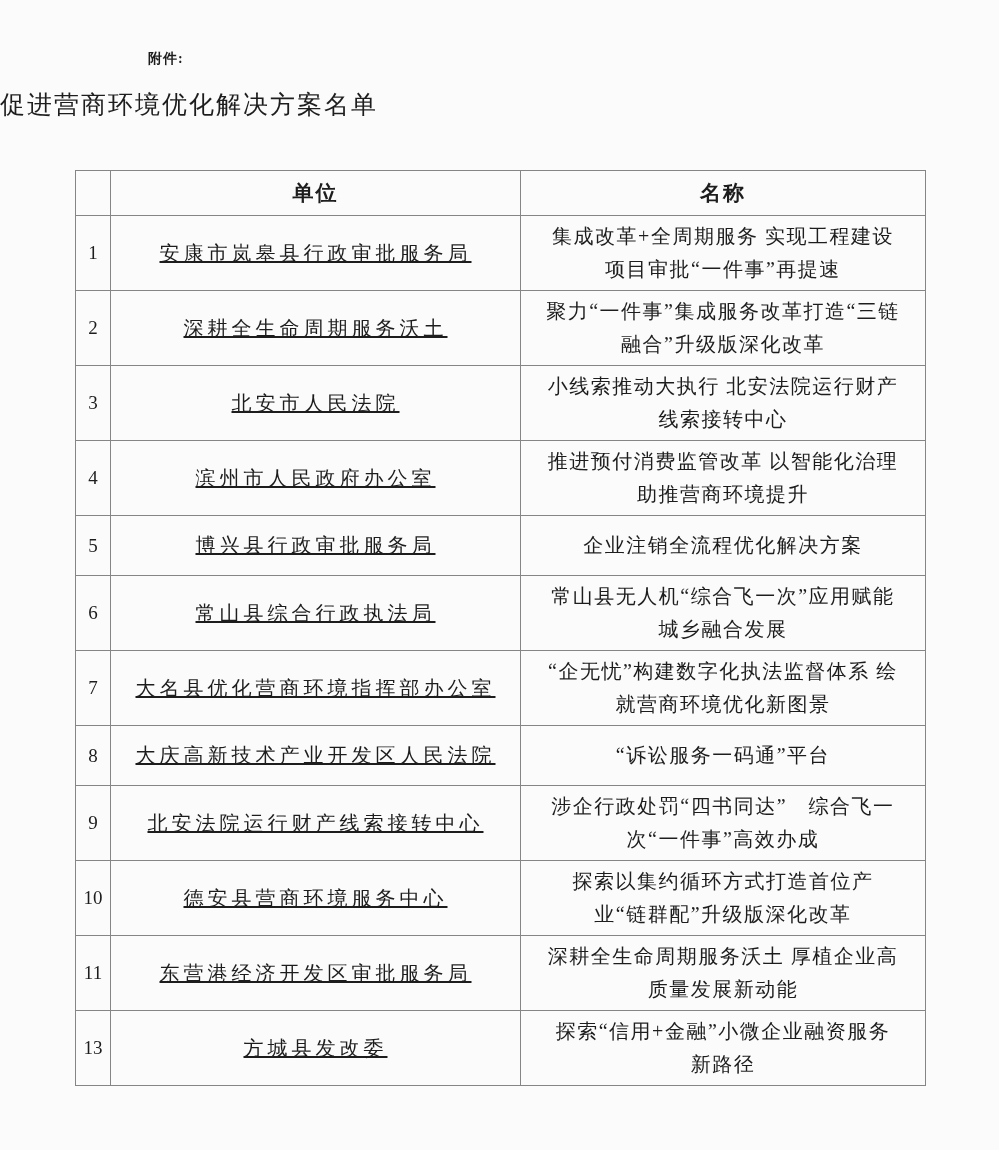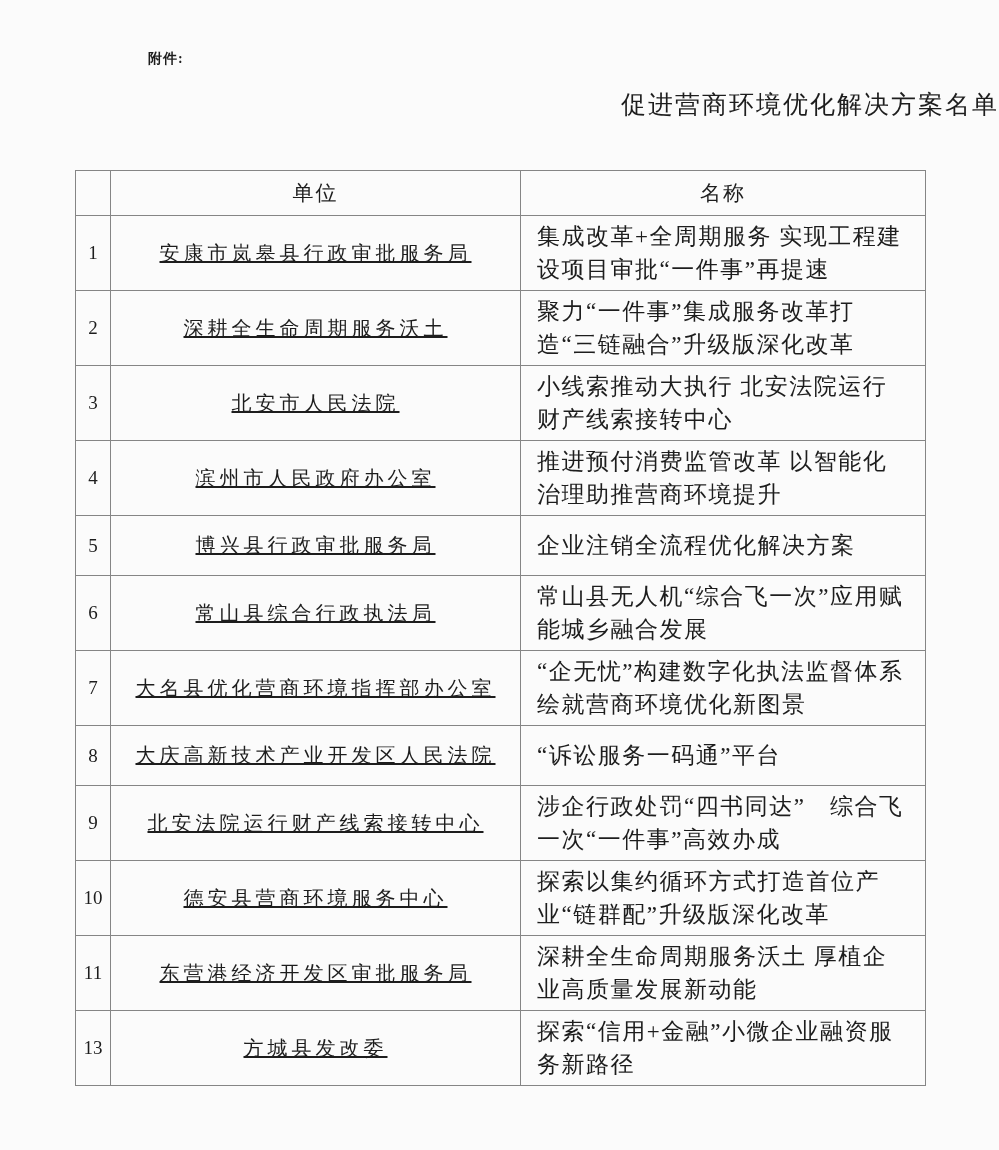--- a/index.html
+++ b/index.html
@@ -19,66 +19,66 @@
     font-size: 14px;
     font-weight: 600;
     letter-spacing: 1px;
     margin-top: 40px;
   }
   .title {
     position: absolute;
     left: 0;
     top: 88px;
     width: 100%;
-    text-align: right;
+    text-align: left;
     font-size: 25px;
     font-weight: 500;
     letter-spacing: 2px;
   }
   table.doc-table {
     position: absolute;
     left: 75px;
     top: 170px;
     width: 850px;
     border-collapse: collapse;
     table-layout: fixed;
   }
   .doc-table th, .doc-table td {
     border: 1px solid var(--border, #858585);
     vertical-align: middle;
     background: transparent;
   }
   .doc-table thead tr { height: 45px; }
   .doc-table th {
     font-size: 21px;
-    font-weight: normal;
+    font-weight: bold;
     letter-spacing: 2px;
     text-align: center;
     padding: 0;
   }
   .doc-table tbody tr { height: 60px; }
   td.c-no {
     text-align: center;
     font-size: 19px;
     padding: 0;
   }
   td.c-unit {
     text-align: center;
     font-size: 20px;
     letter-spacing: 4px;
     padding: 4px 6px;
     line-height: 33px;
     text-decoration: underline;
   }
   td.c-name {
-    text-align: left;
-    font-size: 23px;
+    text-align: center;
+    font-size: 20px;
     letter-spacing: 1.5px;
     line-height: 33px;
-    padding: 4px 16px;
+    padding: 4px 25px;
     white-space: pre-wrap;
   }
 </style>
 </head>
 <body>
 
 <div class="page">
 
   <div class="attachment">附件:</div>
 

